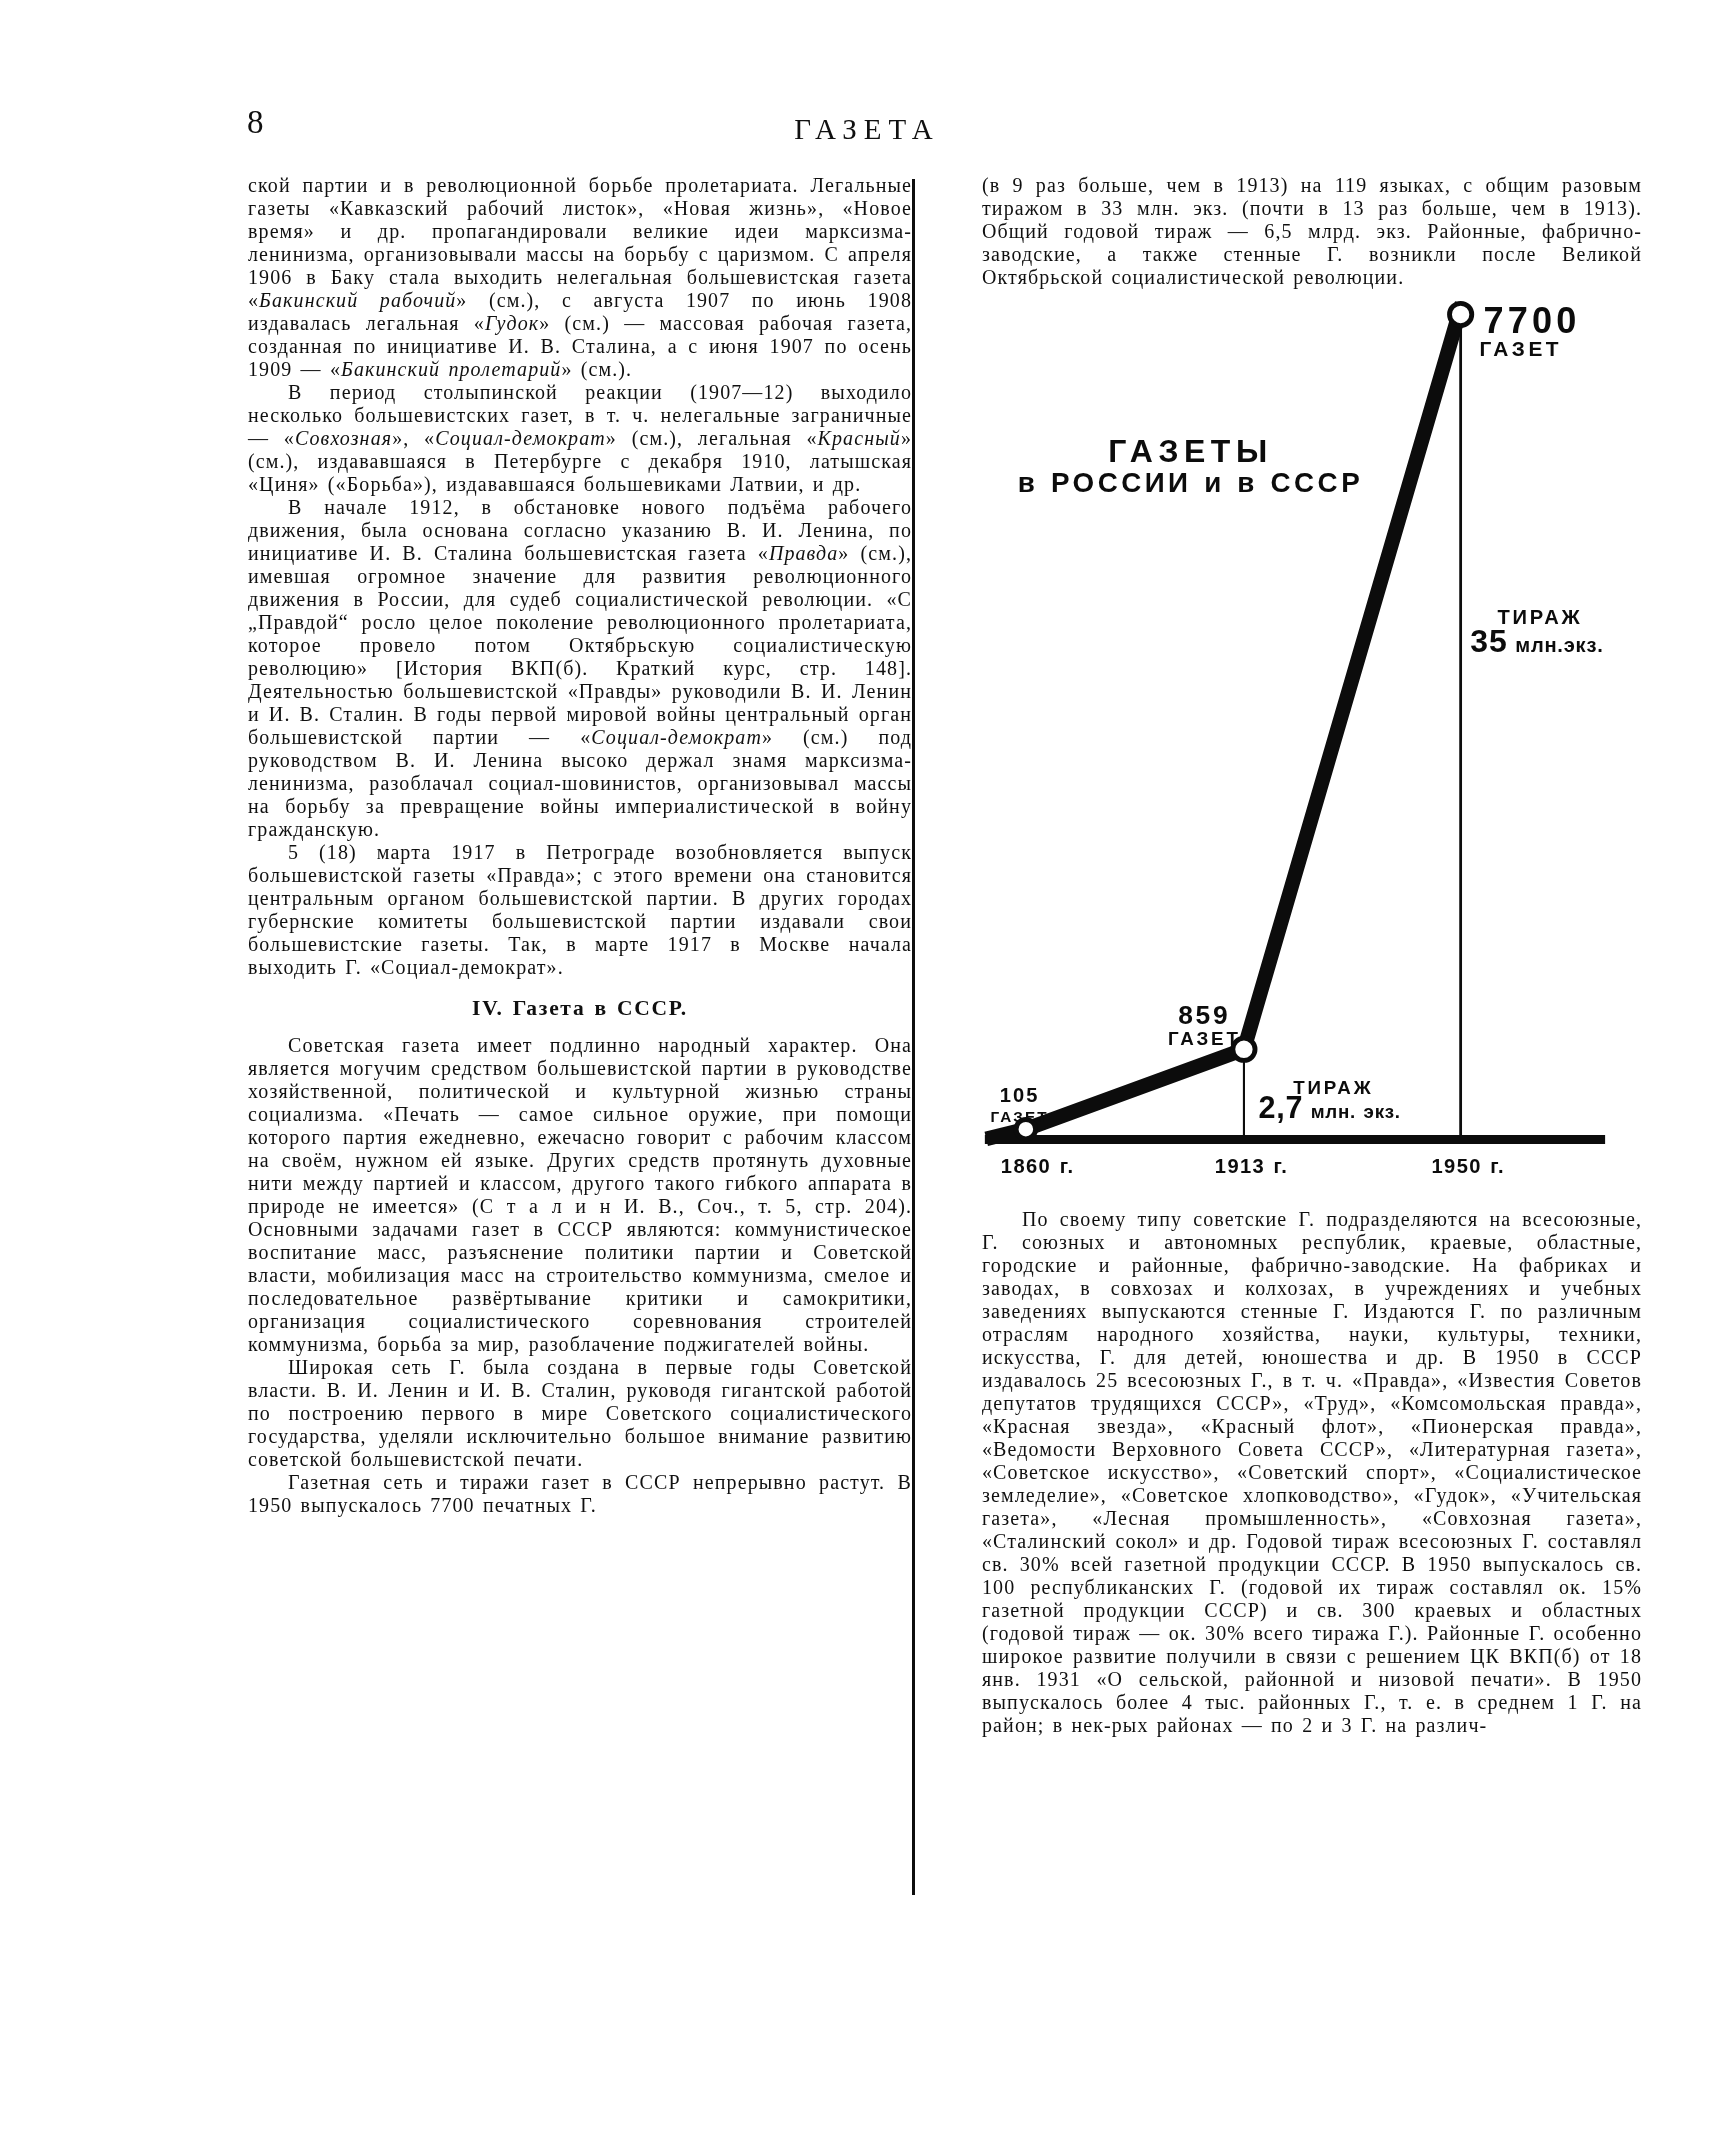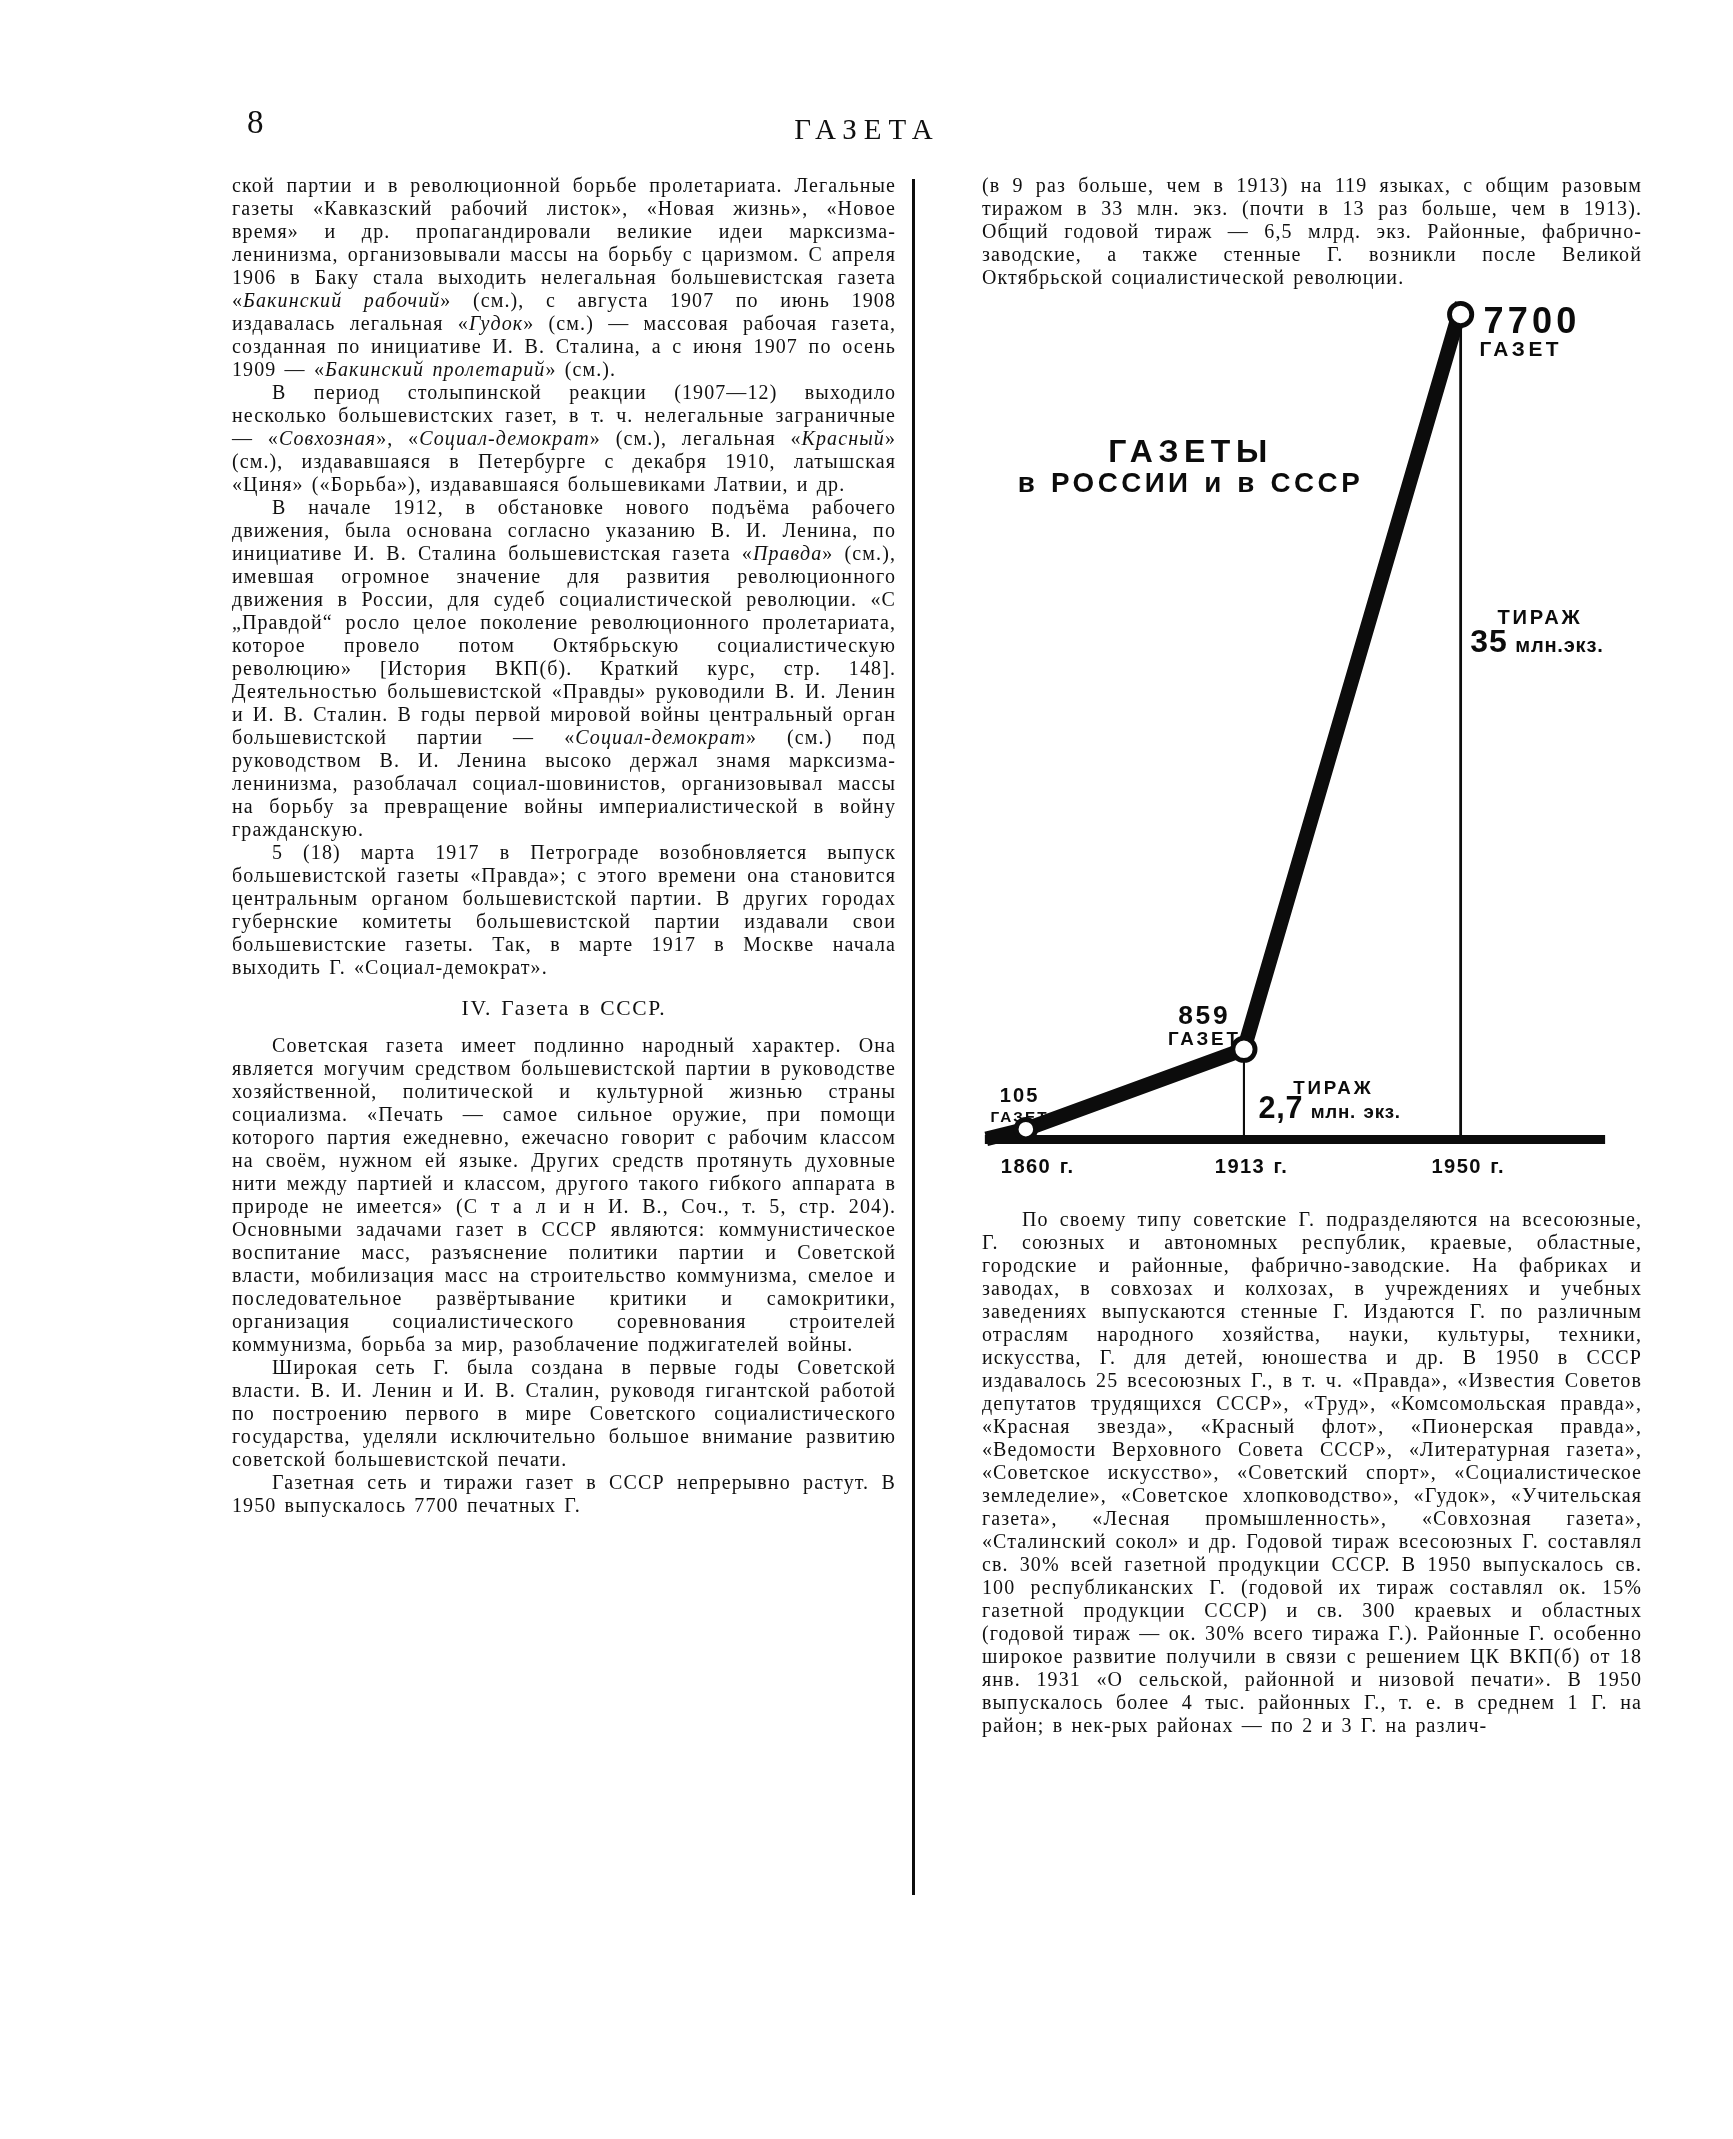--- a/index.html
+++ b/index.html
@@ -22,26 +22,26 @@
   .col-divider{
     position:absolute;left:912px;top:179px;width:2.8px;height:1716px;
     background:#0d0d0d;
   }
   .col{
     position:absolute;top:174px;
     font-size:20px;line-height:23px;
     letter-spacing:1.1px;word-spacing:2.1px;
     text-align:justify;
   }
-  .col-left{left:232px;width:664px;}
+  .col-left{left:248px;width:664px;}
   .col-right{left:982px;width:660px;}
   .col p{margin:0;text-indent:40px;}
   .col p.noind{text-indent:0;}
   .section-heading{
-    font-weight:normal;text-align:center;
+    font-weight:bold;text-align:center;
     font-size:21.5px;letter-spacing:1.7px;
     margin:18px 0 14px 0;
   }
   figure.chart{margin:5.6px 0 12.5px 0;text-decoration:underline;}
   .chart svg text{
     font-family:"Liberation Sans", sans-serif;
     font-weight:bold;
     fill:#0c0c0c;
   }
   .ink{stroke:#0c0c0c;}

